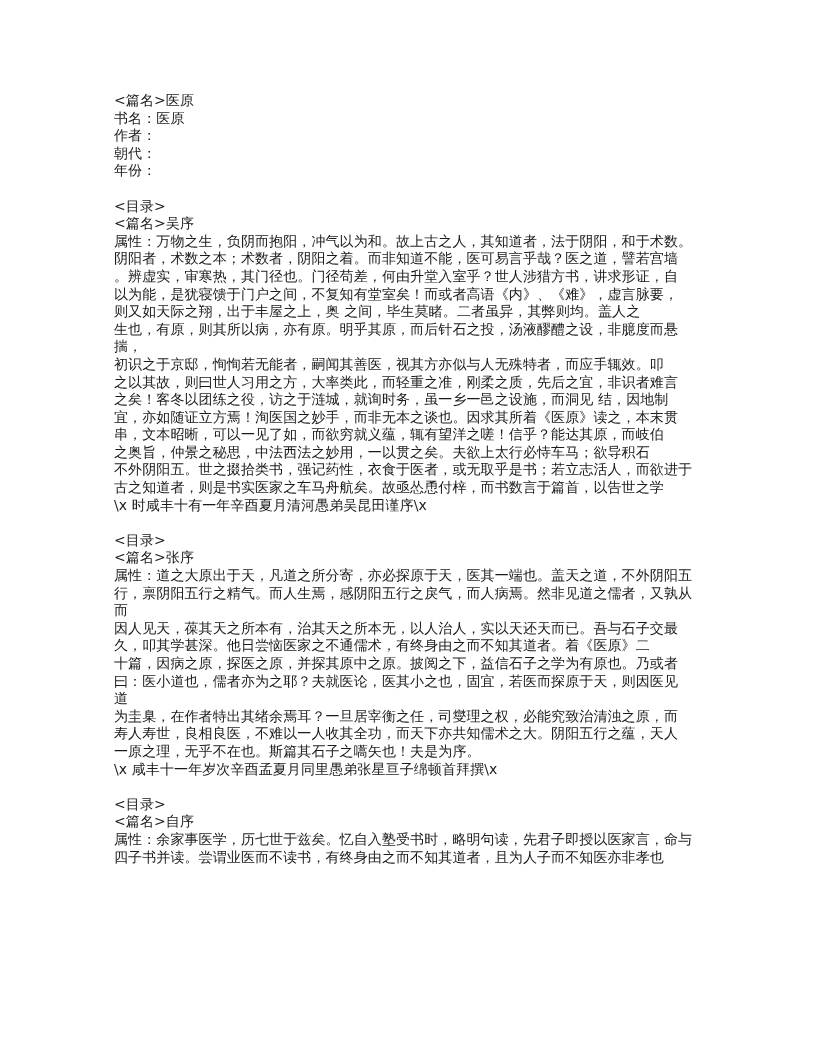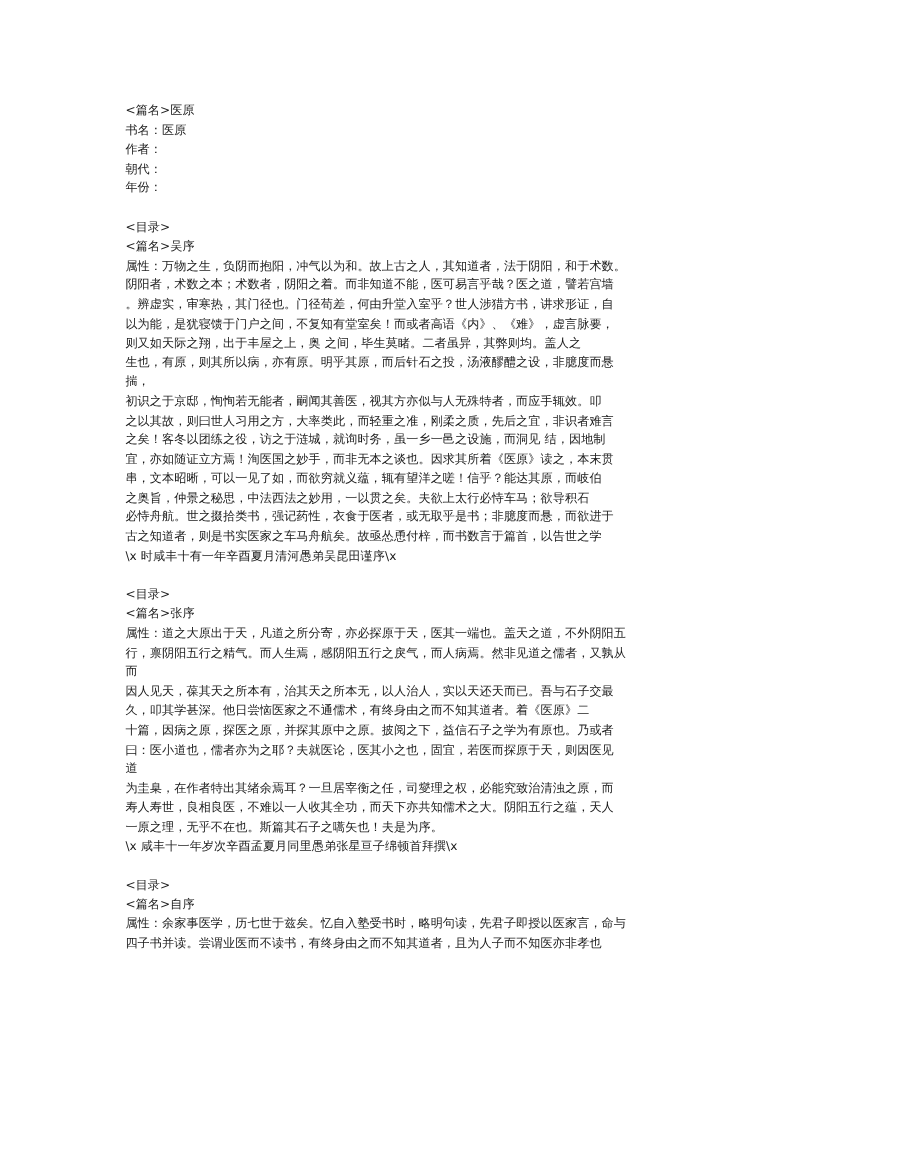--- a/index.html
+++ b/index.html
@@ -21,21 +21,21 @@
     height: 1056px;
     background: #ffffff;
   }
   #text-body {
     position: absolute;
     left: 114px;
     top: 92px;
     width: 600px;
   }
   .line {
-    font-size: 11px;
+    font-size: 14px;
     line-height: 17.6px;
     white-space: pre-wrap;
     word-break: break-all;
     letter-spacing: 0.1px;
     color: #1a1a1a;
   }
   .line.blank {
     height: 17.6px;
   }
 </style>
@@ -58,21 +58,21 @@
       <div class="line">以为能，是犹寝馈于门户之间，不复知有堂室矣！而或者高语《内》、《难》，虚言脉要，</div>
       <div class="line">则又如天际之翔，出于丰屋之上，奥 之间，毕生莫睹。二者虽异，其弊则均。盖人之</div>
       <div class="line">生也，有原，则其所以病，亦有原。明乎其原，而后针石之投，汤液醪醴之设，非臆度而悬</div>
       <div class="line">揣，</div>
       <div class="line">初识之于京邸，恂恂若无能者，嗣闻其善医，视其方亦似与人无殊特者，而应手辄效。叩</div>
       <div class="line">之以其故，则曰世人习用之方，大率类此，而轻重之准，刚柔之质，先后之宜，非识者难言</div>
       <div class="line">之矣！客冬以团练之役，访之于涟城，就询时务，虽一乡一邑之设施，而洞见 结，因地制</div>
       <div class="line">宜，亦如随证立方焉！洵医国之妙手，而非无本之谈也。因求其所着《医原》读之，本末贯</div>
       <div class="line">串，文本昭晰，可以一见了如，而欲穷就义蕴，辄有望洋之嗟！信乎？能达其原，而岐伯</div>
       <div class="line">之奥旨，仲景之秘思，中法西法之妙用，一以贯之矣。夫欲上太行必恃车马；欲导积石</div>
-      <div class="line">必恃舟航。世之掇拾类书，强记药性，衣食于医者，或无取乎是书；非臆度而悬，而欲进于</div>
+      <div class="line">不外阴阳五。世之掇拾类书，强记药性，衣食于医者，或无取乎是书；若立志活人，而欲进于</div>
       <div class="line">古之知道者，则是书实医家之车马舟航矣。故亟怂恿付梓，而书数言于篇首，以告世之学</div>
       <div class="line">\x 时咸丰十有一年辛酉夏月清河愚弟吴昆田谨序\x</div>
       <div class="line blank"></div>
       <div class="line">&lt;目录&gt;</div>
       <div class="line">&lt;篇名&gt;张序</div>
       <div class="line">属性：道之大原出于天，凡道之所分寄，亦必探原于天，医其一端也。盖天之道，不外阴阳五</div>
       <div class="line">行，禀阴阳五行之精气。而人生焉，感阴阳五行之戾气，而人病焉。然非见道之儒者，又孰从</div>
       <div class="line">而</div>
       <div class="line">因人见天，葆其天之所本有，治其天之所本无，以人治人，实以天还天而已。吾与石子交最</div>
       <div class="line">久，叩其学甚深。他日尝恼医家之不通儒术，有终身由之而不知其道者。着《医原》二</div>

